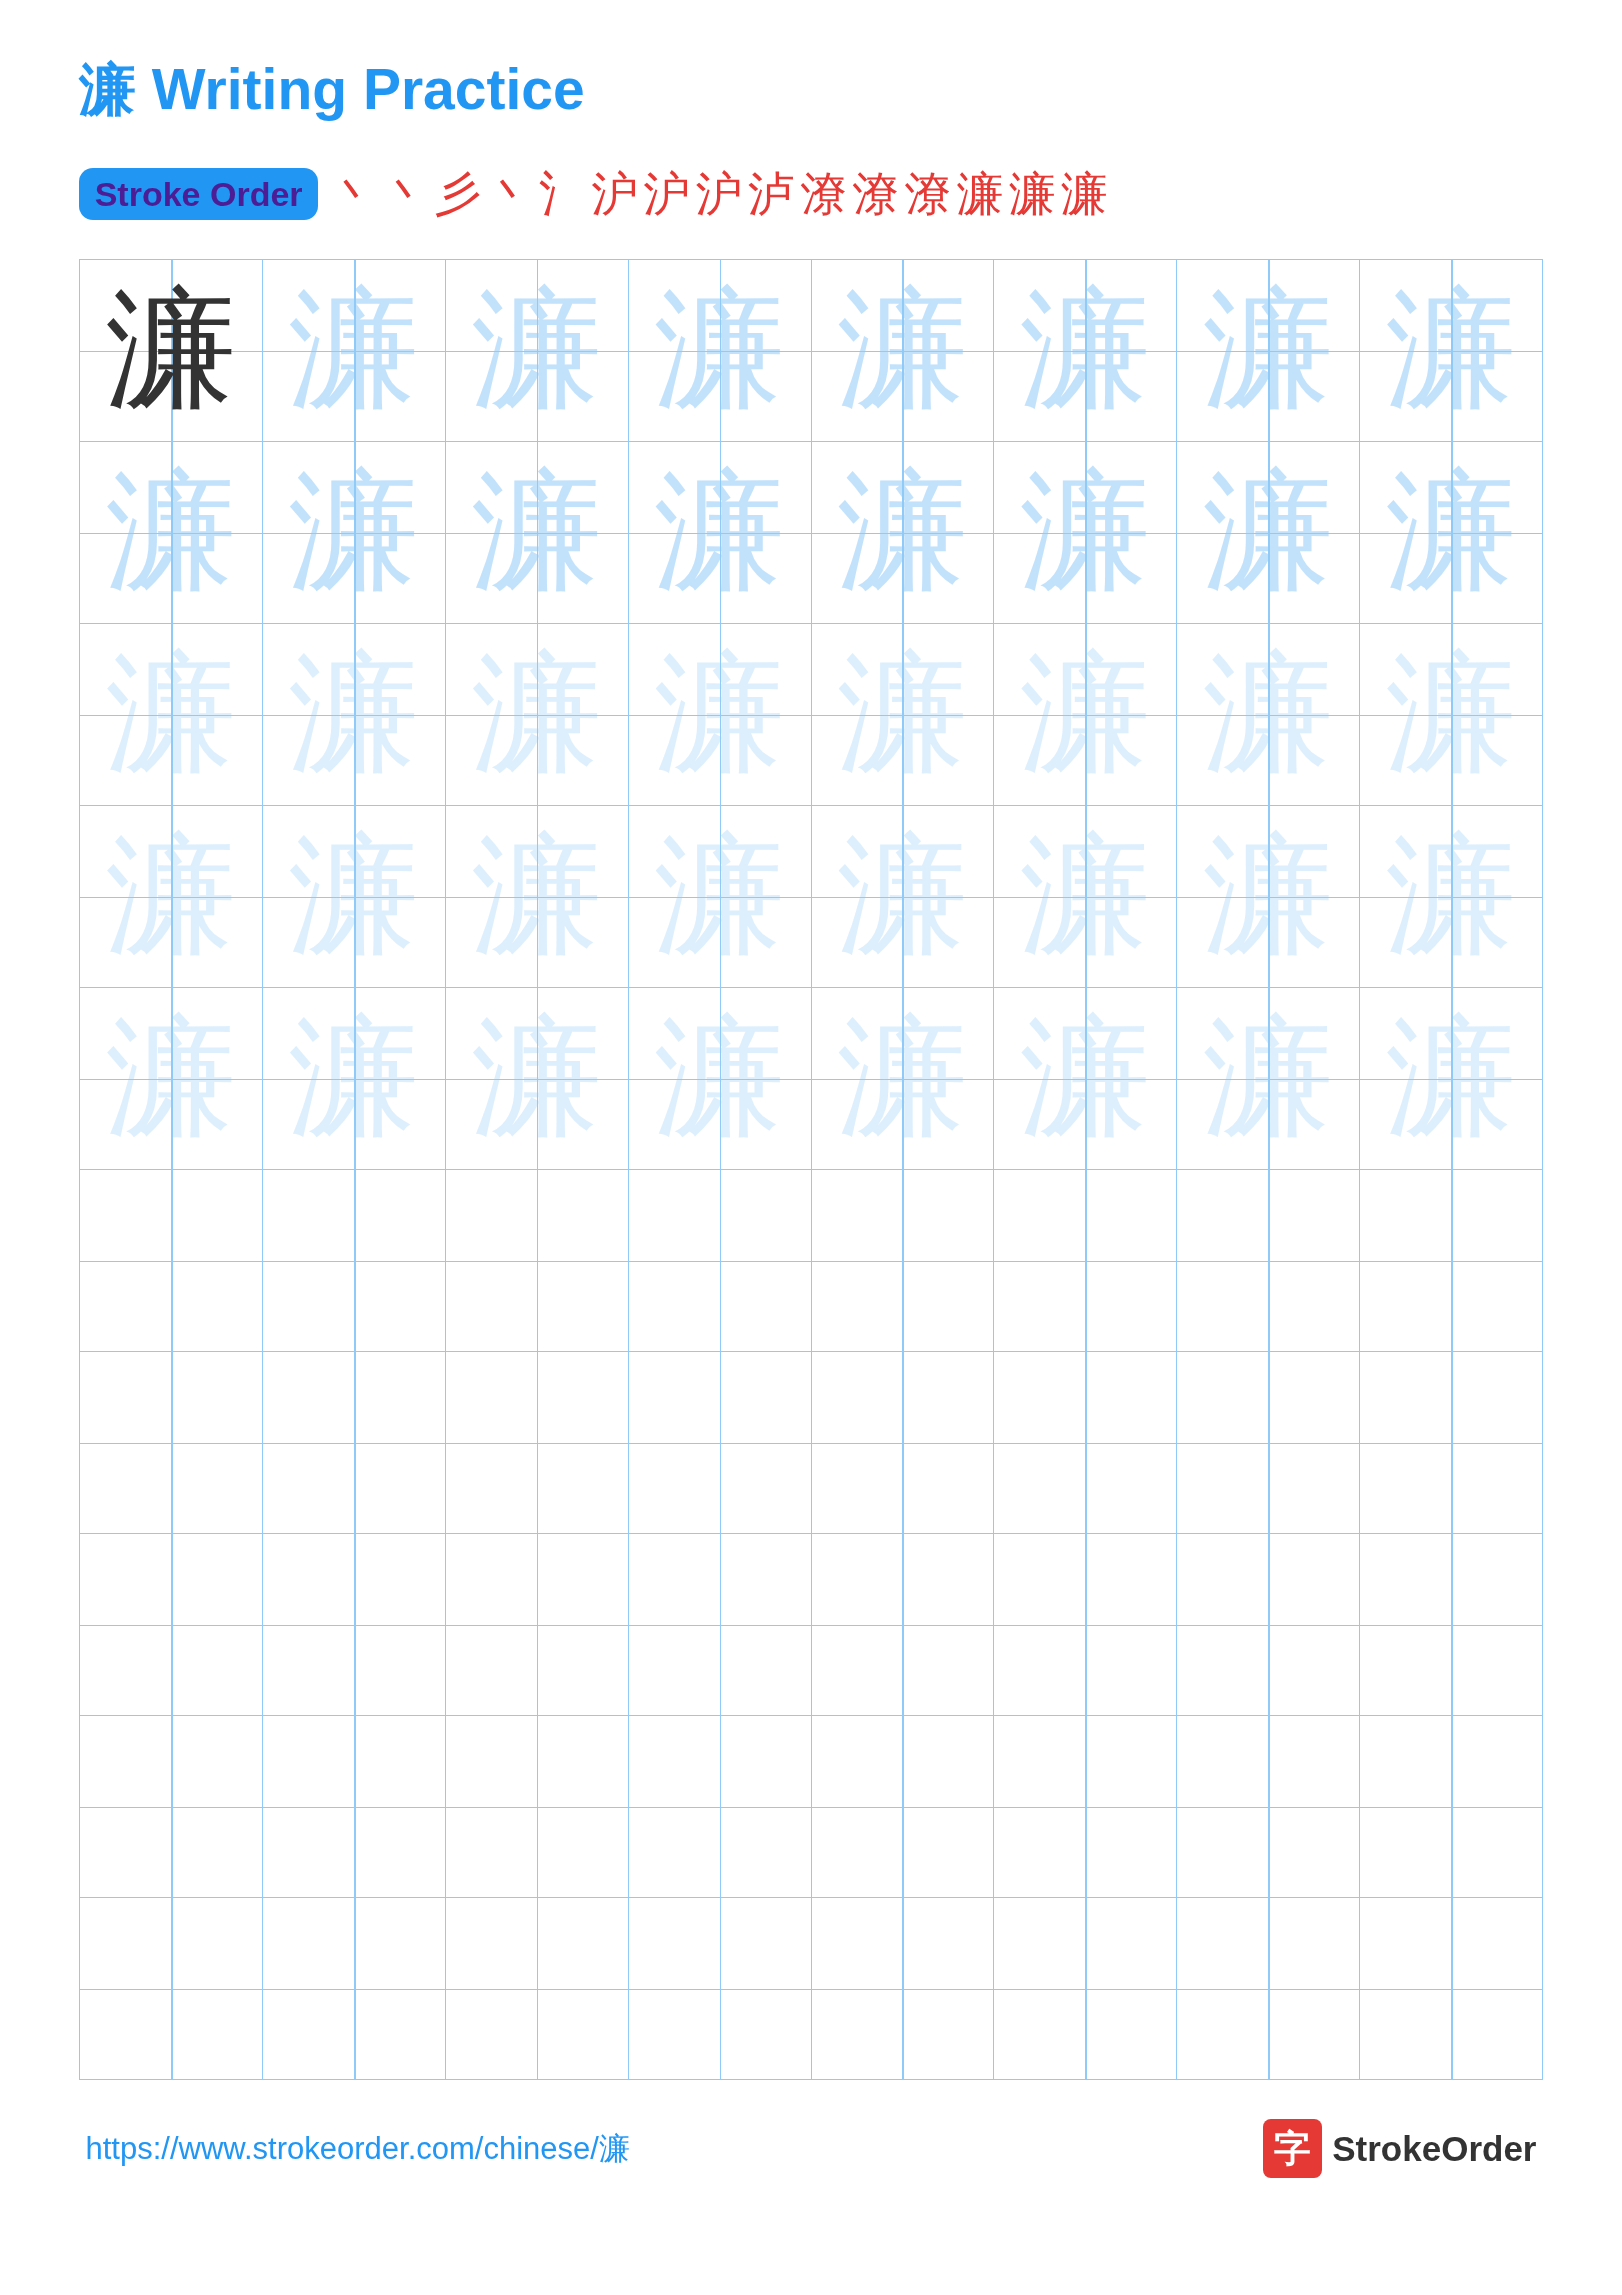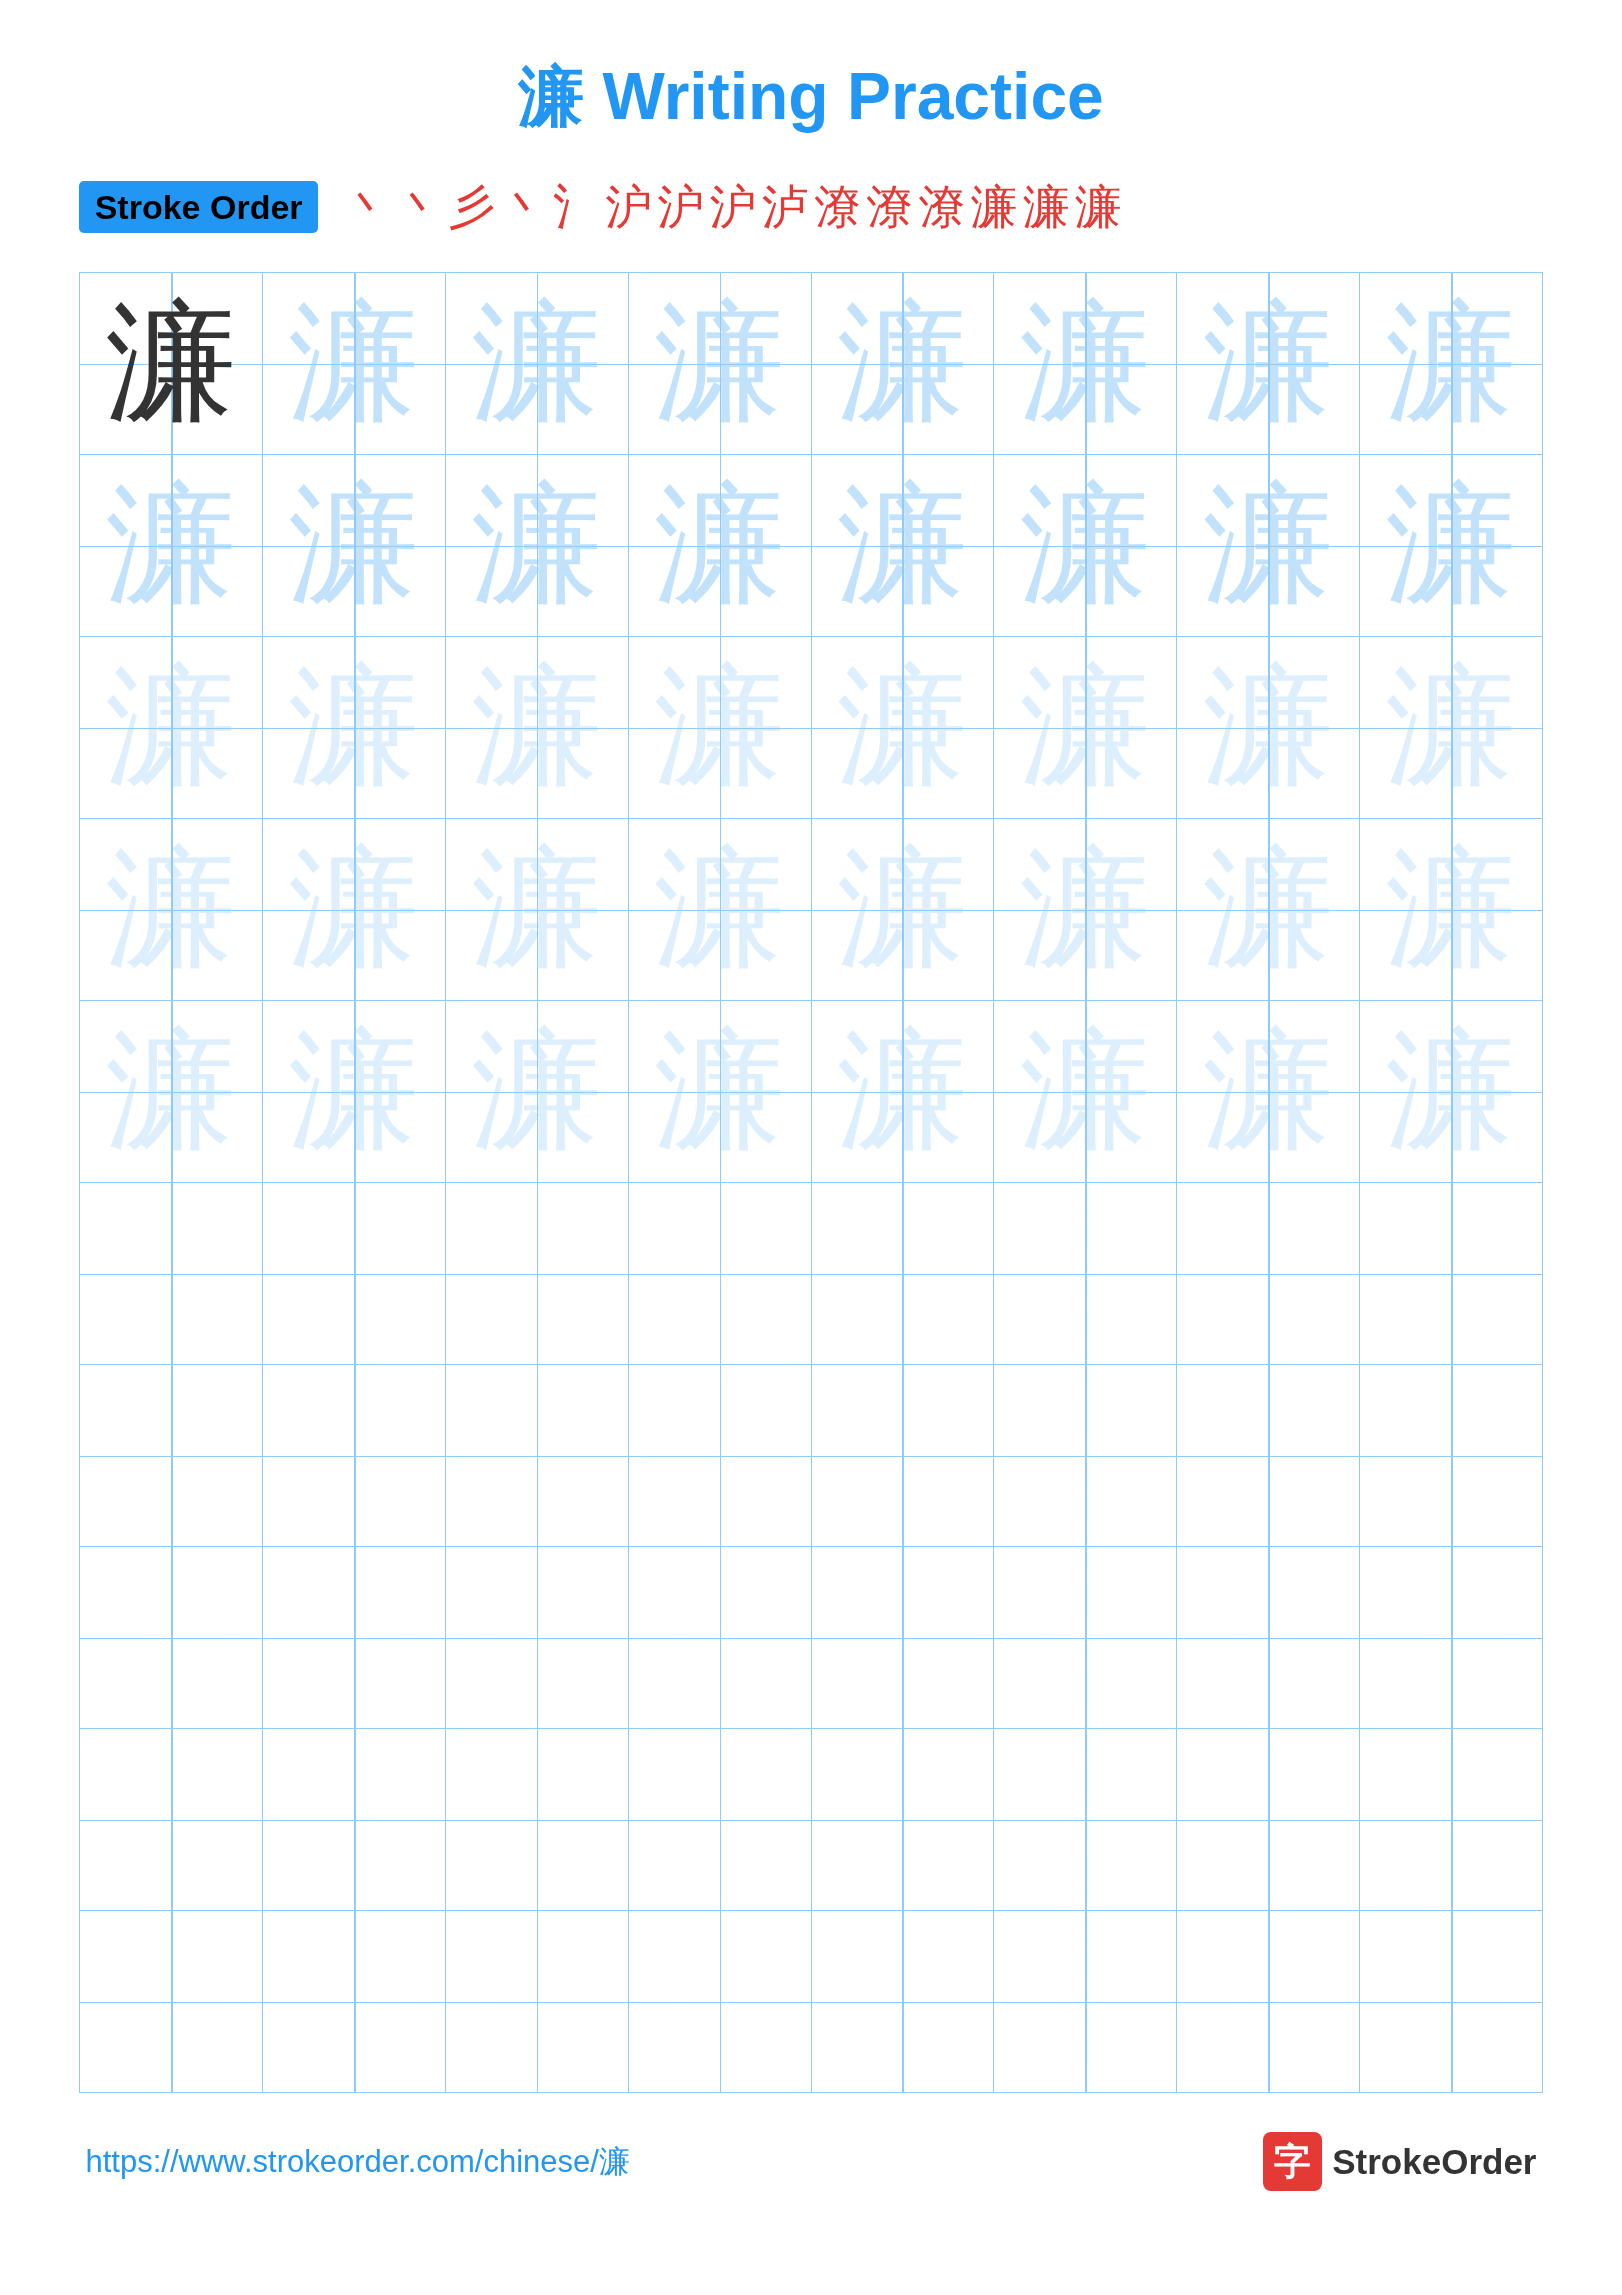--- a/index.html
+++ b/index.html
@@ -14,50 +14,50 @@
     .page {
       width: 1622px;
       min-height: 2295px;
       padding: 52px 79px;
       display: flex;
       flex-direction: column;
       align-items: center;
     }
 
     .title {
-      font-size: 66px;
+      font-size: 57px;
       font-weight: bold;
       color: #2196F3;
       margin-bottom: 39px;
-      text-align: center;
+      text-align: left;
       width: 100%;
     }
 
     .title .char {
       color: #2196F3;
     }
 
     .stroke-order-section {
       width: 100%;
       display: flex;
       flex-direction: row;
       flex-wrap: wrap;
       align-items: center;
       margin-bottom: 39px;
       gap: 0;
     }
 
     .stroke-order-badge {
       background: #2196F3;
-      color: #000000;
+      color: #4c1d95;
       font-size: 34px;
       font-weight: bold;
       padding: 6.5px 15.7px;
-      border-radius: 5px;
-      margin-right: 26px;
+      border-radius: 14px;
+      margin-right: 12px;
       white-space: nowrap;
     }
 
     .stroke-sequence {
       display: flex;
       flex-direction: row;
       flex-wrap: wrap;
       align-items: center;
       gap: 5.2px;
     }

